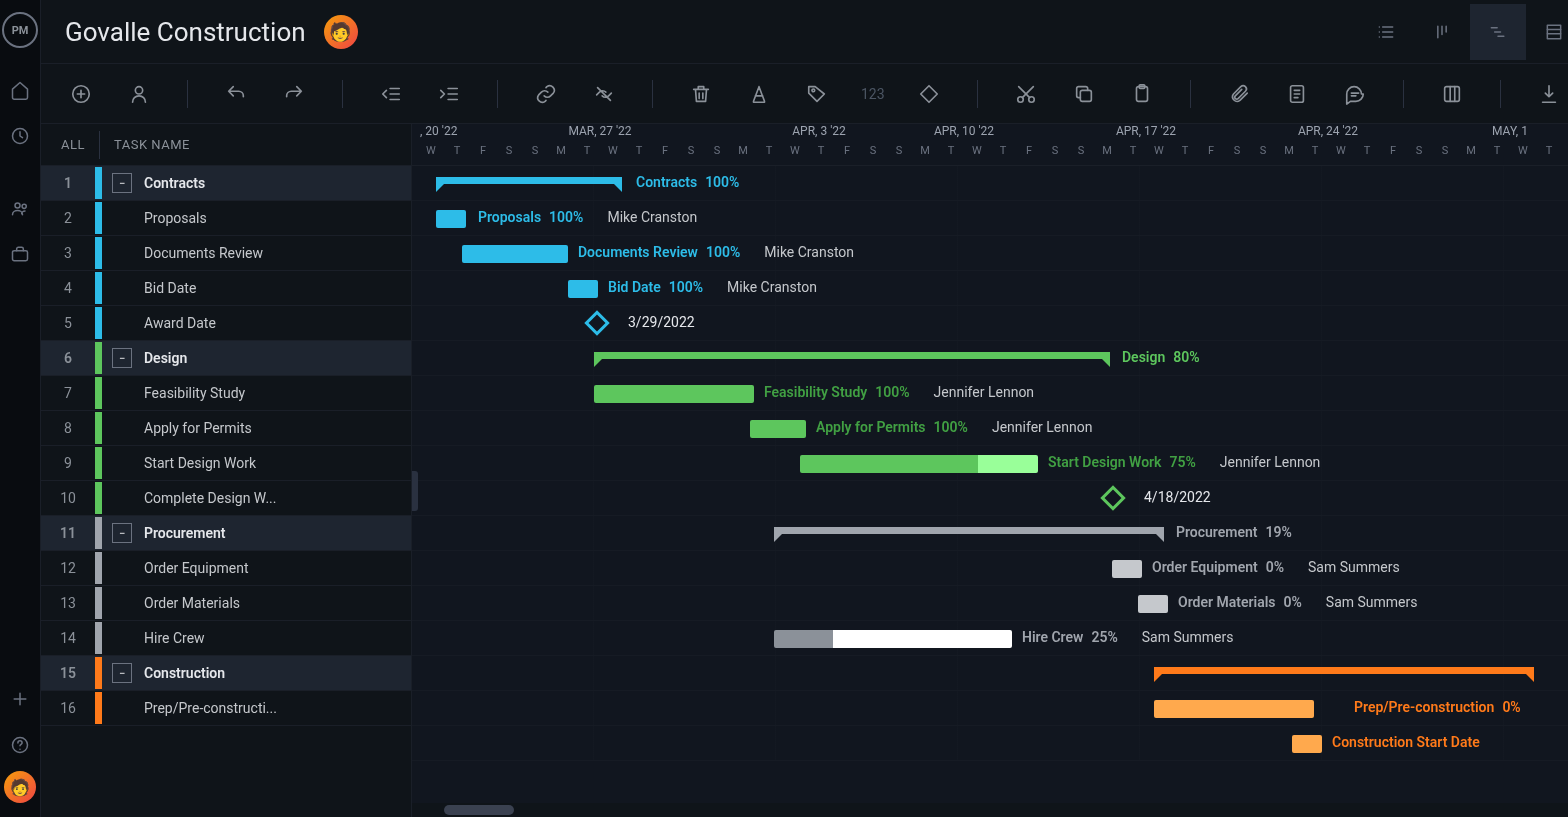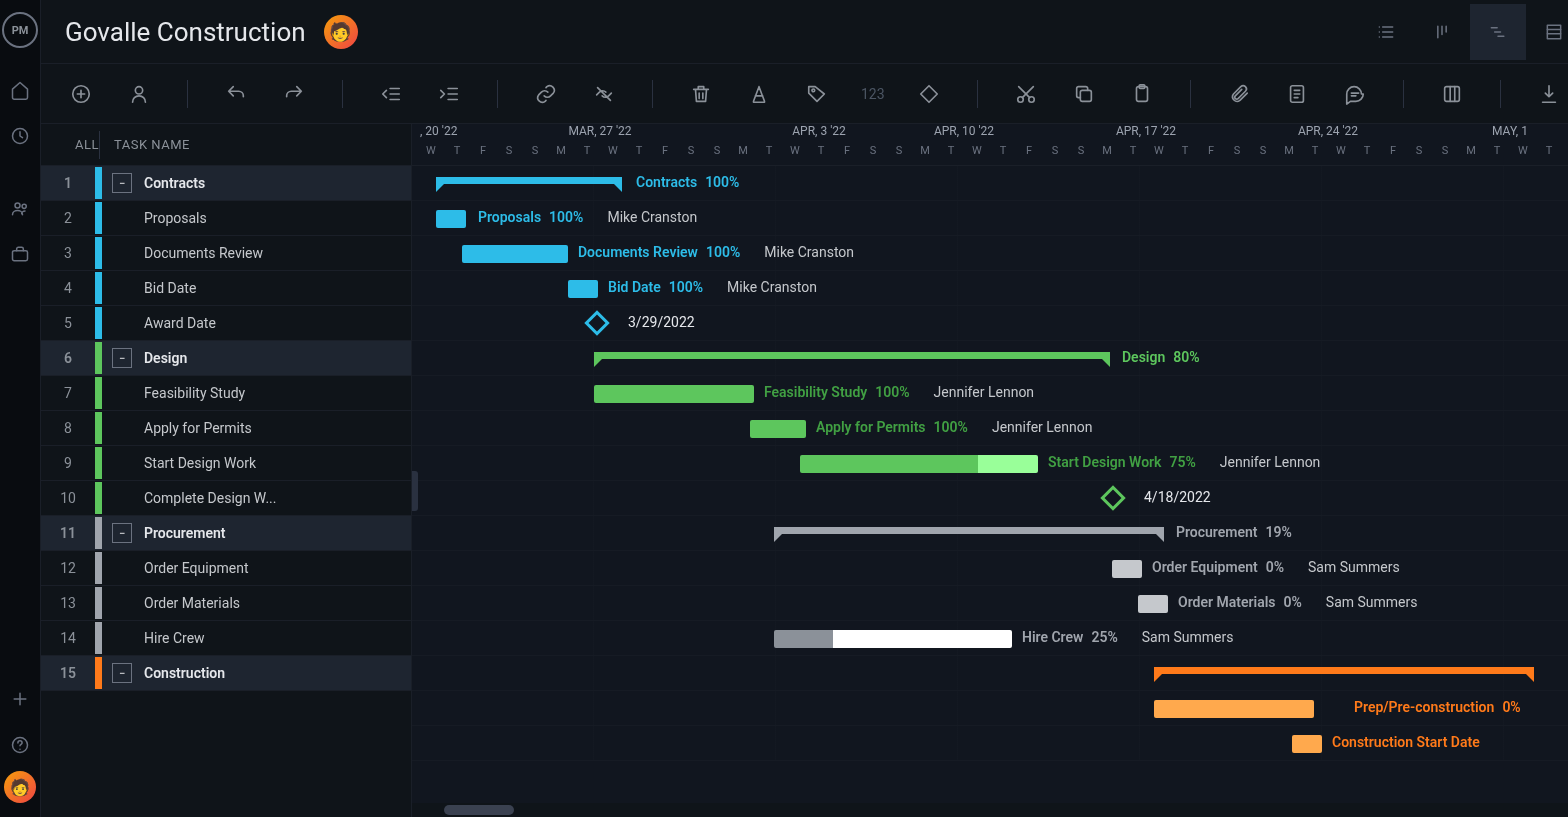--- a/index.html
+++ b/index.html
@@ -18,21 +18,21 @@
 .h-nav-item{width:56px;height:56px;display:flex;align-items:center;justify-content:center;color:#6b7280;cursor:pointer;}
 .h-nav-item.active{background:#1e2530;}
 .h-search{width:56px;height:56px;display:flex;align-items:center;justify-content:center;color:#9ca3af;cursor:pointer;margin-left:12px;}
 .toolbar{height:60px;display:flex;align-items:center;padding:0 22px;border-bottom:1px solid #1a1f28;gap:22px;}
 .tb-ic{width:36px;height:36px;display:flex;align-items:center;justify-content:center;color:#8b9199;cursor:pointer;border-radius:4px;}
 .tb-sep{width:1px;height:28px;background:#2a3140;margin:0 8px;}
 .tb-num{color:#4b5563;font-size:14px;padding:0 4px;}
 .content{flex:1;display:flex;overflow:hidden;}
 .left{width:371px;border-right:1px solid #1a1f28;display:flex;flex-direction:column;overflow:hidden;}
 .cols{height:42px;display:flex;align-items:center;border-bottom:1px solid #1a1f28;color:#8b9199;font-size:13px;letter-spacing:0.5px;}
-.col-all{width:58px;text-align:right;padding-left:6px;}
+.col-all{width:58px;text-align:center;padding-left:6px;}
 .col-sep{width:1px;height:28px;background:#2a3140;}
 .col-name{padding-left:14px;}
 .tasks{flex:1;overflow-y:auto;}
 .task-row{height:35px;display:flex;align-items:center;border-bottom:1px solid #1a1f28;cursor:pointer;}
 .task-row.phase{background:#1e2530;font-weight:600;color:#e5e7eb;}
 .row-num{width:54px;text-align:center;color:#8b9199;}
 .row-bar{width:7px;height:32px;}
 .row-exp{width:20px;height:20px;display:flex;align-items:center;justify-content:center;border:1px solid #6b7280;font-size:11px;color:#c5c8cc;margin-left:10px;}
 .row-name{padding-left:12px;white-space:nowrap;overflow:hidden;text-overflow:ellipsis;}
 .task-row:not(.phase) .row-name{padding-left:42px;color:#c5c8cc;}
@@ -396,20 +396,26 @@
               <div class="row-num">14</div>
     <div class="row-bar" style="background:#a0a5ad"></div>
 
     <div class="row-name">Hire Crew</div>
             </div>
             <div class="task-row phase">
               <div class="row-num">15</div>
     <div class="row-bar" style="background:#ff7a1a"></div>
     <div class="row-exp">−</div>
     <div class="row-name">Construction</div>
+            </div>
+            <div class="task-row">
+              <div class="row-num">16</div>
+    <div class="row-bar" style="background:#ff7a1a"></div>
+
+    <div class="row-name">Prep/Pre-constructi...</div>
             </div>
           </div>
       </div>
 
       <div class="right">
         <div class="drag-handle"></div>
         <div class="timeline-head">
           <div class="tl-dates" id="tl-dates">
               <span class="tl-date" style="left: 8px; transform: none;">, 20 '22</span>
               <span class="tl-date" style="left: 188px;">MAR, 27 '22</span>

